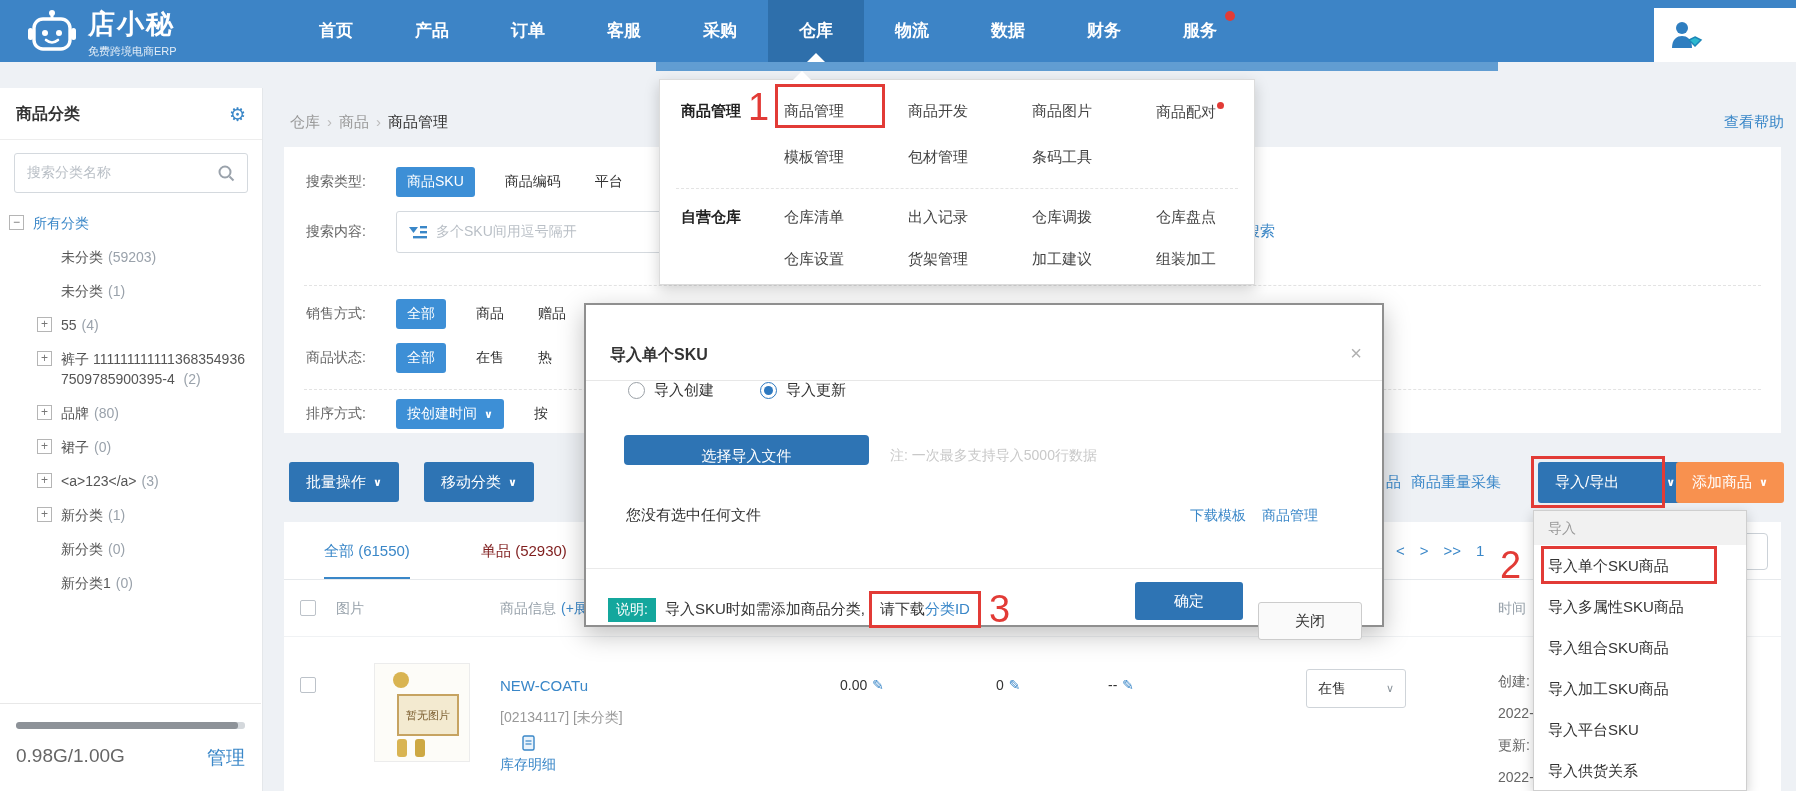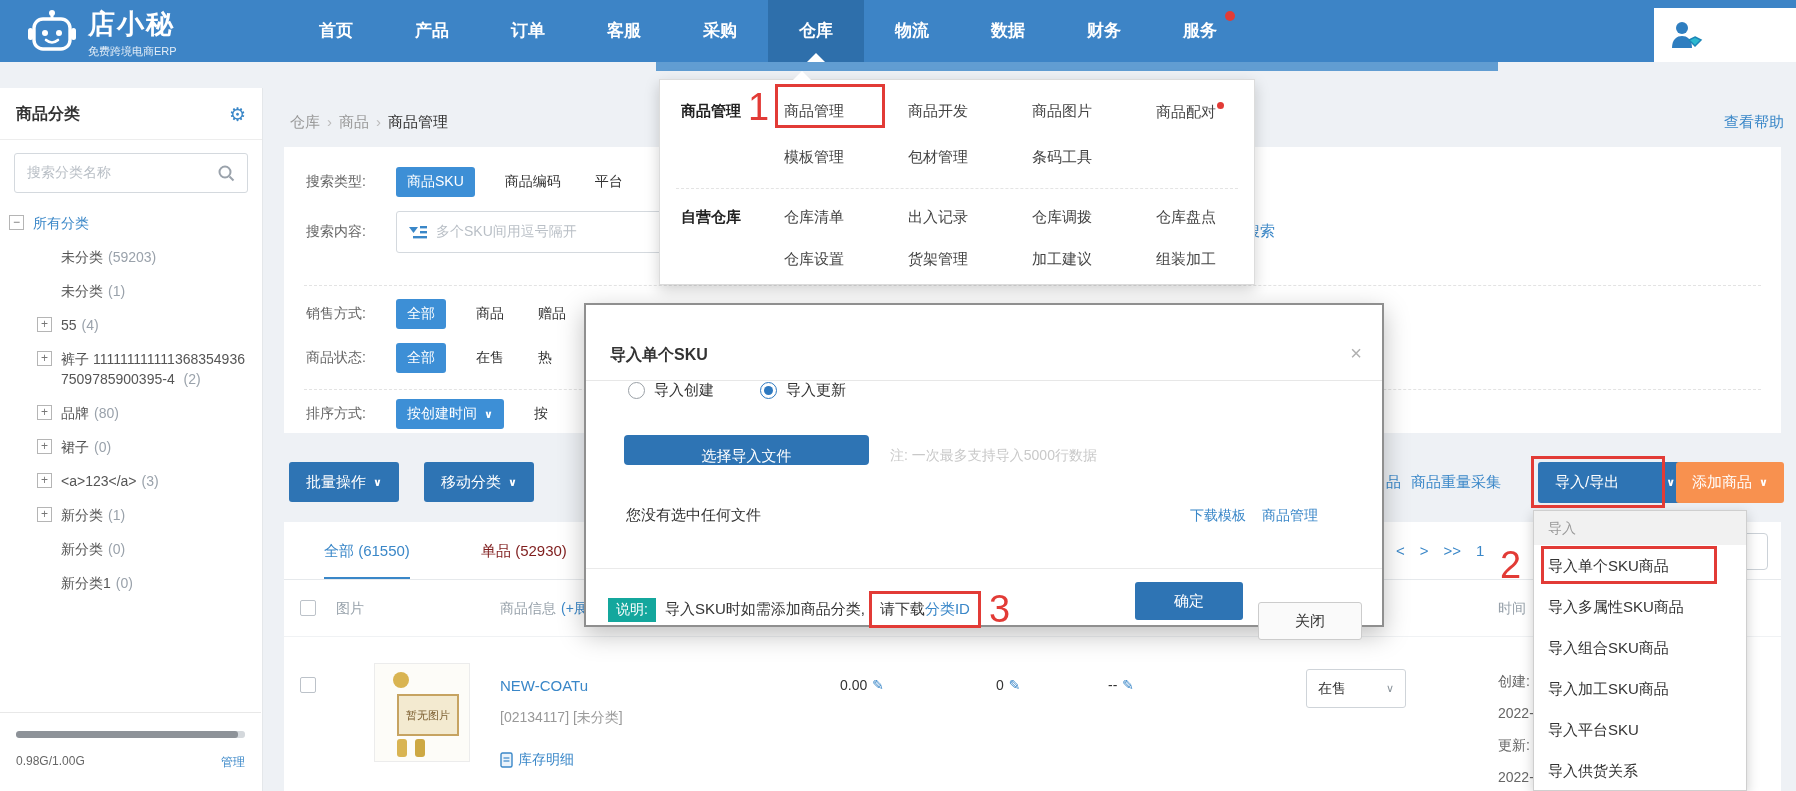--- a/index.html
+++ b/index.html
@@ -35,21 +35,21 @@
   .tnode.lvl1 { padding-left:28px; }
   .tnode.lvl1leaf { padding-left:52px; }
   .texp { flex:none; width:15px; height:15px; border:1px solid #b5b5b5; background:#fff; color:#777;
     font-size:12px; line-height:13px; text-align:center; margin:2px 9px 0 0; }
   .tlabel { word-break:break-all; max-width:198px; }
   .tnode.root .tlabel { color:#3a87c8; }
   .tcount { color:#9aa2ab; margin-left:5px; }
   .sb-storage { position:absolute; bottom:0; left:0; right:1px; background:#fff; border-top:1px solid #e8e8e8; padding:18px 16px 20px; }
   .bar { height:7px; background:#d4d8dc; border-radius:3px; overflow:hidden; }
   .bar-fill { width:97%; height:100%; background:#8d9298; border-radius:3px; }
-  .storage-row { display:flex; justify-content:space-between; margin-top:16px; font-size:12px; color:#666; }
+  .storage-row { display:flex; justify-content:space-between; margin-top:16px; font-size:19px; color:#666; }
   .manage { color:#3a87c8; cursor:pointer; }
   
   .breadcrumb { position:absolute; left:290px; top:113px; font-size:15px; color:#999; z-index:1; }
   .bc-sep { margin:0 7px; color:#bbb; }
   .bc-cur { color:#333; }
   .help-link { position:absolute; right:12px; top:113px; color:#3a87c8; font-size:15px; cursor:pointer; z-index:1; }
   
   .filter-panel { position:absolute; left:284px; top:147px; width:1497px; height:286px; background:#fff; z-index:1; }
   .frow { position:absolute; left:22px; display:flex; align-items:center; font-size:14px; color:#666; white-space:nowrap; }
   .flabel { width:90px; }
@@ -375,21 +375,21 @@
     <div class="trow">
       <div style="left:16px; top:40px;"><span class="cb"></span></div>
       <div class="pimg">
         <span class="pimg-head"></span>
         <span class="pimg-sign">暂无图片</span>
         <span class="pimg-leg"></span>
           <span class="pimg-leg2"></span>
       </div>
       <div class="pname" style="left:216px; top:40px;">NEW-COATu</div>
       <div class="pmeta" style="left:216px; top:72px;">[02134117] [未分类]</div>
-      <div class="pstock" style="left:216px; top:114px;">
+      <div class="pstock" style="left:216px; top:98px;flex-direction:column;">
         <span>
           <svg width="13" height="16" viewBox="0 0 13 16">
             <rect x="1" y="1" width="11" height="14" rx="1.5" fill="#eaf3fb" stroke="#3a87c8" stroke-width="1.4"></rect>
             <line x1="3.5" y1="6" x2="9.5" y2="6" stroke="#3a87c8" stroke-width="1.2"></line>
             <line x1="3.5" y1="9" x2="9.5" y2="9" stroke="#3a87c8" stroke-width="1.2"></line>
           </svg>
         </span>
         <span>库存明细</span>
       </div>
       <div style="left:556px; top:40px;">

